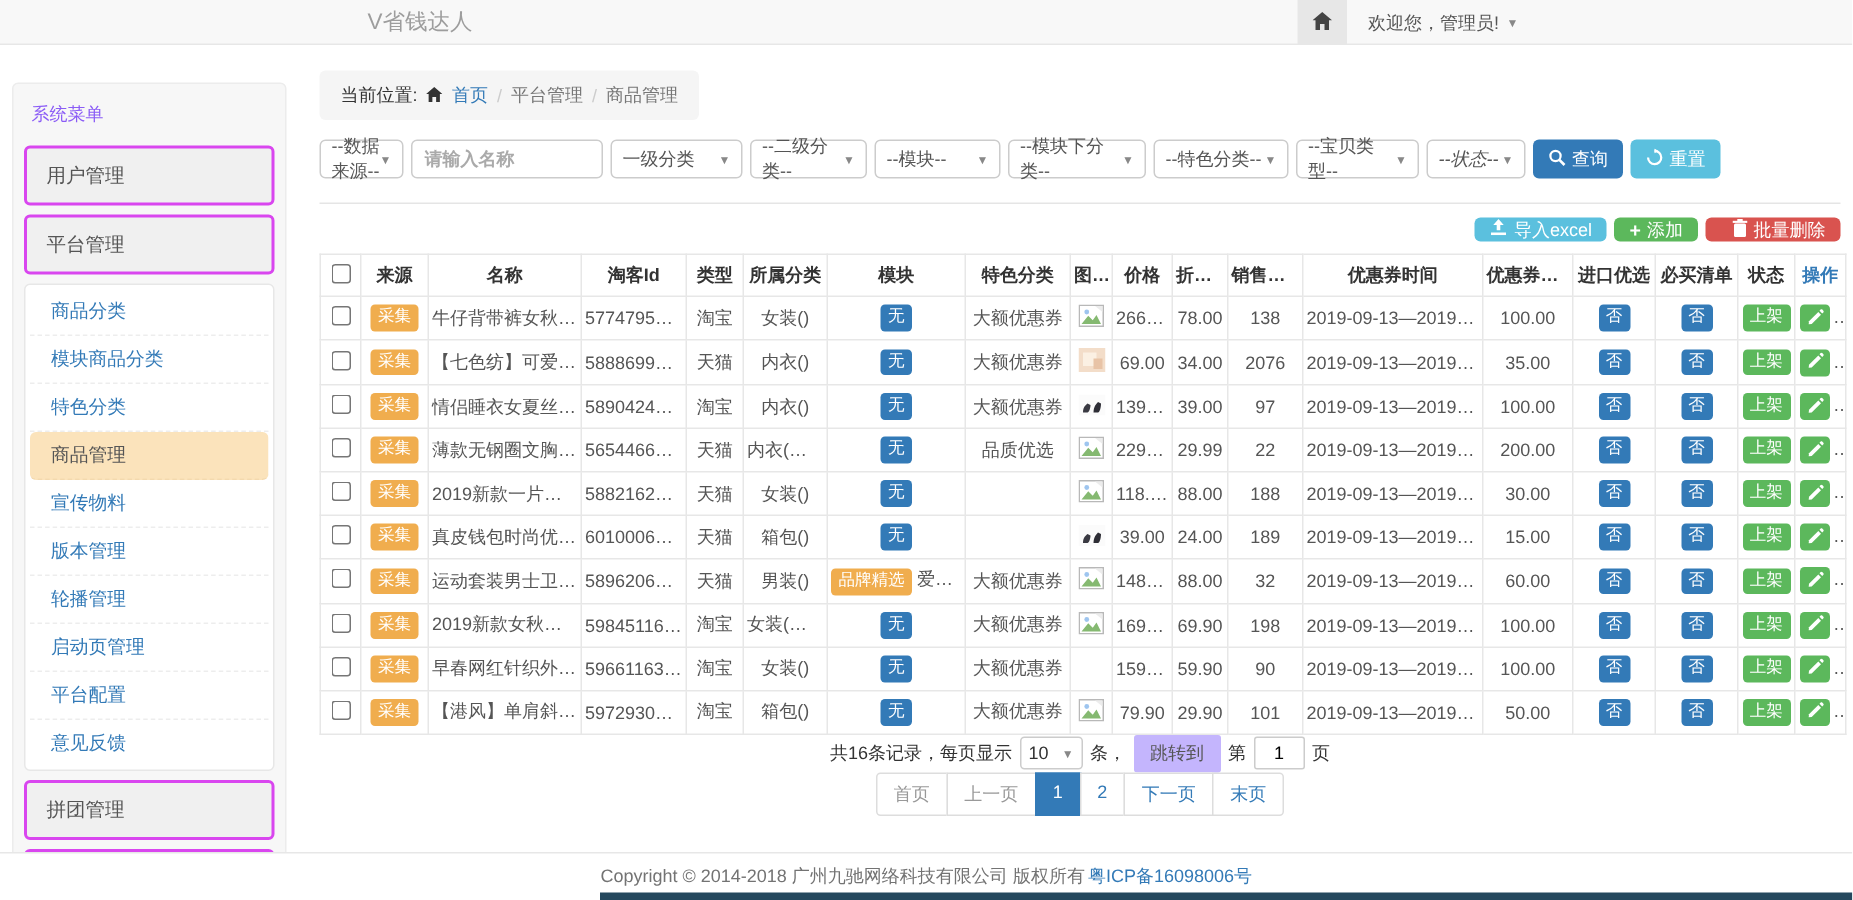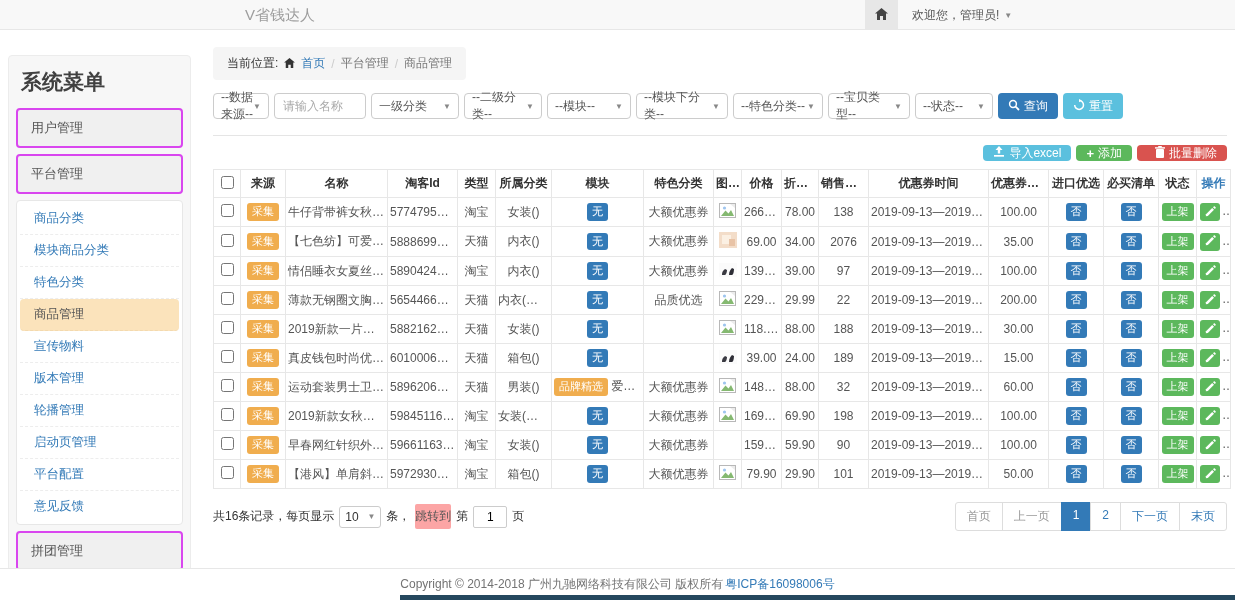--- a/index.html
+++ b/index.html
@@ -9,21 +9,21 @@
   
   .navbar { position:absolute; top:0; left:0; right:0; height:30px; background:#f8f8f8; border-bottom:1px solid #e7e7e7; z-index:3; }
   .brand { position:absolute; left:245px; top:0; line-height:30px; font-size:15px; color:#9d9d9d; }
   .nav-right { position:absolute; left:865px; top:0; height:30px; display:flex; align-items:center; }
   .home-box { width:33px; height:30px; background:#e7e7e7; display:flex; align-items:center; justify-content:center; cursor:pointer; }
   .welcome { margin-left:14px; color:#555; display:flex; align-items:center; gap:5px; cursor:pointer; }
   .caret8 { font-size:8px; color:#888; }
 
   
   .sidebar { position:absolute; left:8px; top:55px; width:183px; background:#f7f7f7; border:1px solid #ececec; border-radius:4px; padding:4px 7px 10px 7px; z-index:1; }
-  .sb-title { color:#404040; font-weight:bold; font-size:21px; padding:8px 5px 6px 5px; }
+  .sb-title { color:#8b5cf6; font-weight:normal; font-size:12px; padding:8px 5px 6px 5px; }
   .sb-group { background:#f0f0f0; border:2px solid #d946ef; border-radius:4px; margin-top:6px; padding:9px 13px; font-size:13px; color:#555; cursor:pointer; }
   .sb-sub-wrap { background:#fff; border:1px solid #e7e7e7; border-radius:4px; margin-top:6px; padding:2px 0; }
   .sb-sub { padding:7px 8px 7px 14px; margin:0 3px; font-size:12.5px; color:#337ab7; border-bottom:1px dashed #ededed; cursor:pointer; }
   .sb-sub:last-child { border-bottom:none; }
   .sb-sub.active { background:#fbe3bb; color:#555; border-radius:4px; border-bottom:1px dashed #f3d9ae; }
 
   
   .main { position:absolute; left:213px; top:40px; width:1014px; }
   .breadcrumb { display:inline-flex; align-items:center; gap:6px; background:#f5f5f5; border-radius:4px; padding:8px 14px; margin-top:7px; color:#777; }
   .bc-prefix { color:#333; }
@@ -51,24 +51,24 @@
   th.op-head { color:#337ab7; }
   .badge { display:inline-block; padding:2px 5px; border-radius:3px; color:#fff; font-size:11px; line-height:1.25; }
   .b-orange { background:#f0ad4e; }
   .b-blue { background:#337ab7; cursor:pointer; }
   .b-green { background:#5cb85c; cursor:pointer; }
   .mini-btn { display:inline-flex; width:20px; height:18px; border-radius:3px; align-items:center; justify-content:center; margin:0 1px; border:none; cursor:pointer; vertical-align:middle; }
   .mini-edit { background:#5cb85c; }
   .mini-del { background:#d9534f; }
   input[type=checkbox] { width:13px; height:13px; margin:0; cursor:pointer; }
 
-  .pg-row { margin-top:13px; display:flex; justify-content:space-between; align-items:center; color:#333; }
+  .pg-row { display:flex; justify-content:space-between; align-items:center; color:#333;flex-direction:column; }
   .pg-left { display:flex; align-items:center; gap:5px; }
   .pp-select { height:22px; min-width:42px; border:1px solid #ccc; border-radius:3px; background:#fff; display:inline-flex; align-items:center; justify-content:space-between; padding:0 5px; gap:4px; cursor:pointer; }
-  .jump-btn { background:#fca5a5; border-radius:2px; padding:4px 0; cursor:pointer; color:#555; }
+  .jump-btn { background:#c4b5fd; border-radius:2px; padding:4px 11px; cursor:pointer; color:#555; }
   .jump-input { width:34px; height:22px; border:1px solid #ccc; border-radius:2px; text-align:center; font-size:12px; font-family:inherit; }
   .pager { display:flex; }
   .page-btn { border:1px solid #ddd; padding:5px 11px; margin-left:-1px; background:#fff; color:#337ab7; cursor:pointer; }
   .page-btn:first-child { border-radius:3px 0 0 3px; margin-left:0; }
   .page-btn:last-child { border-radius:0 3px 3px 0; }
   .page-btn.muted { color:#999; }
   .page-btn.active { background:#337ab7; border-color:#337ab7; color:#fff; }
 
   .footer { position:absolute; left:0; right:0; top:568px; height:32px; background:#fff; border-top:1px solid #e7e7e7; display:flex; align-items:center; justify-content:center; gap:2px; color:#737373; z-index:2; }
   .footer a { color:#337ab7; text-decoration:none; cursor:pointer; }
@@ -131,39 +131,39 @@
       <span class="bc-sep">/</span>
       <span>平台管理</span>
       <span class="bc-sep">/</span>
       <span>商品管理</span>
     </div>
 
     <div class="filters">
       <div id="filter-fields" style="display:contents"><div class="f-select" style="width: 56px;">
             <span>--数据来源--</span>
             <span class="caret8">▼</span>
-          </div><input class="f-input" placeholder="请输入名称" style="width: 92px;"><div class="f-select" style="width: 88px;">
+          </div><input class="f-input" placeholder="请输入名称" style="width: 128px; font-weight: bold;"><div class="f-select" style="width: 88px;">
             <span>一级分类</span>
             <span class="caret8">▼</span>
           </div><div class="f-select" style="width: 78px;">
             <span>--二级分类--</span>
             <span class="caret8">▼</span>
           </div><div class="f-select" style="width: 84px;">
             <span>--模块--</span>
             <span class="caret8">▼</span>
           </div><div class="f-select" style="width: 92px;">
             <span>--模块下分类--</span>
             <span class="caret8">▼</span>
           </div><div class="f-select" style="width: 90px;">
             <span>--特色分类--</span>
             <span class="caret8">▼</span>
           </div><div class="f-select" style="width: 82px;">
             <span>--宝贝类型--</span>
             <span class="caret8">▼</span>
-          </div><div class="f-select" style="width: 78px;">
+          </div><div class="f-select" style="width: 66px; font-style: italic;">
             <span>--状态--</span>
             <span class="caret8">▼</span>
           </div></div>
       <button class="btn btn-primary">
         <span>
           <svg width="12" height="12" viewBox="0 0 12 12">
               <circle cx="5" cy="5" r="3.4" fill="none" stroke="#fff" stroke-width="1.5"></circle>
               <line x1="7.6" y1="7.6" x2="11" y2="11" stroke="#fff" stroke-width="1.8"></line>
             </svg>
         </span>

